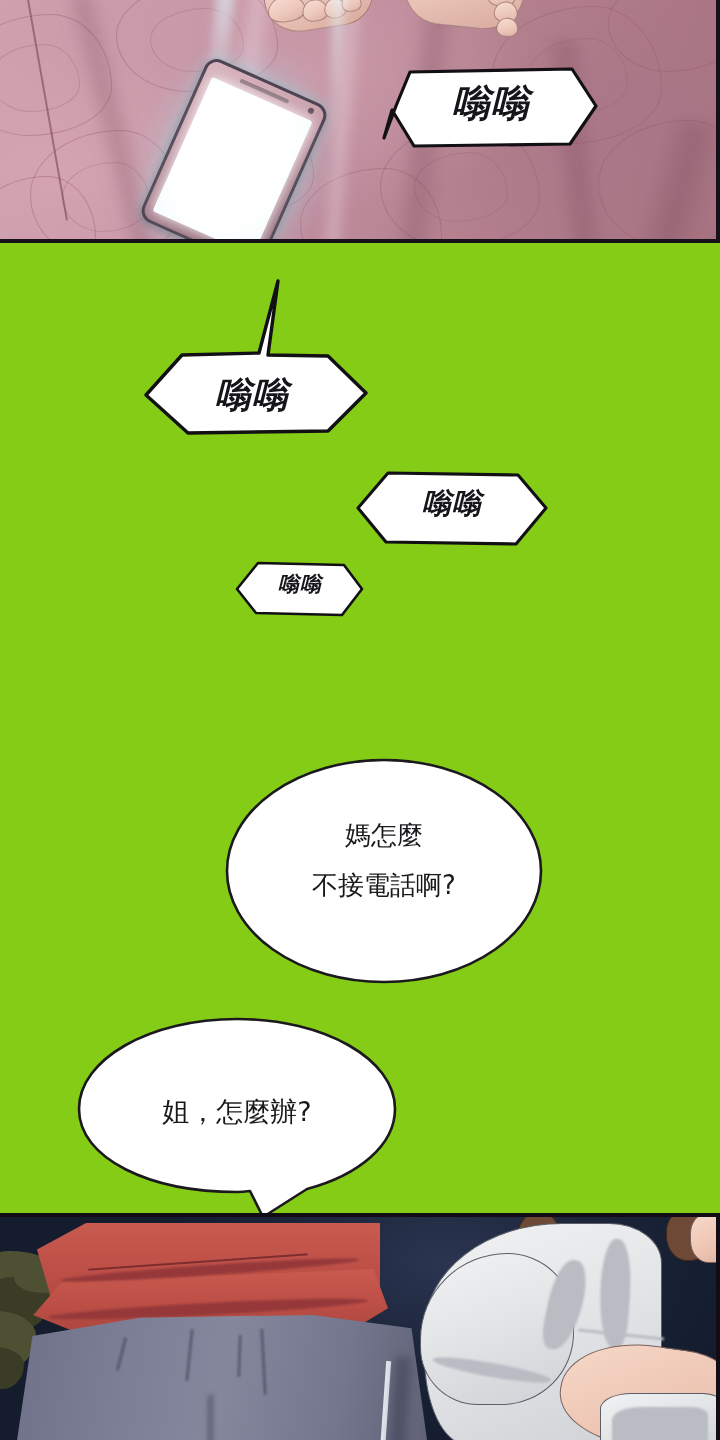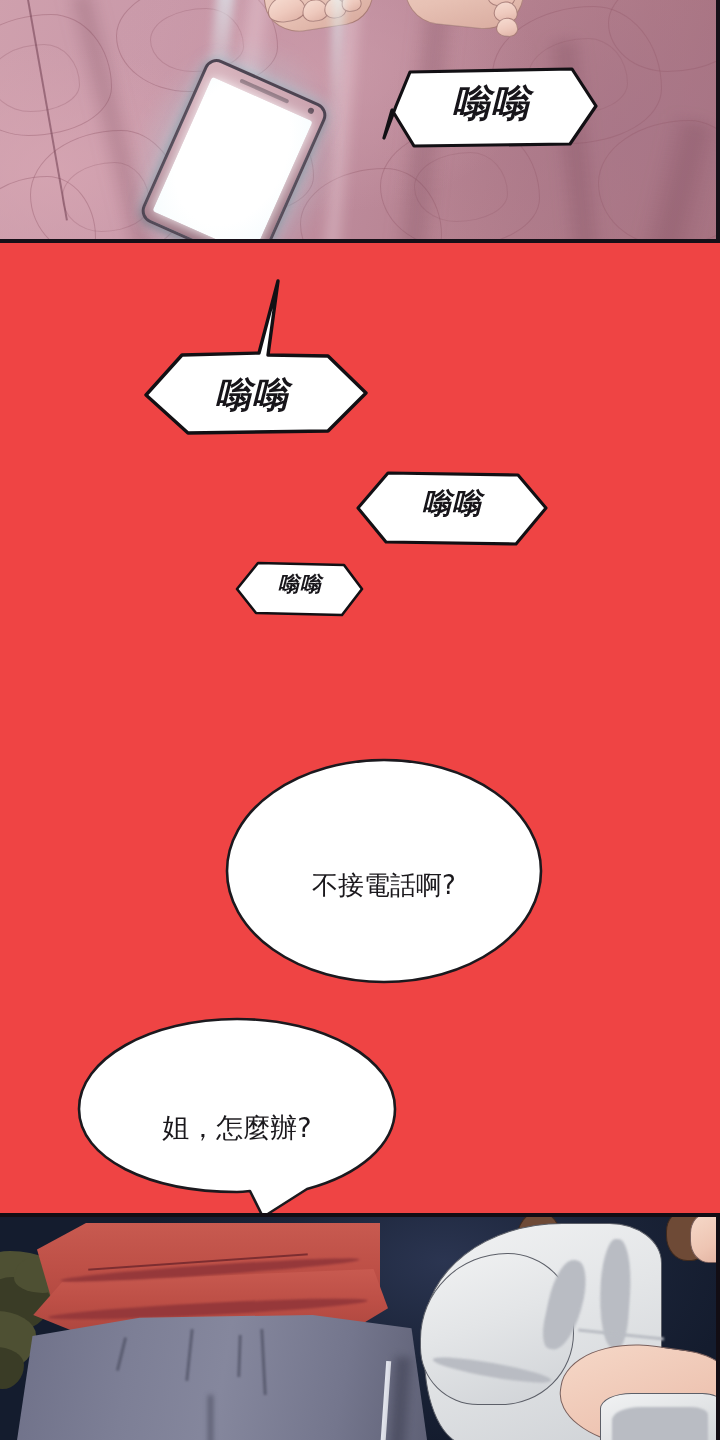--- a/index.html
+++ b/index.html
@@ -7,21 +7,21 @@
     padding: 0;
     background: #ffffff;
   }
   body {
     font-family: "Liberation Sans", sans-serif;
   }
   .page {
     position: relative;
     width: 720px;
     height: 1440px;
-    background: #ef4444;
+    background: #84cc16;
     overflow: hidden;
   }
 
   
   .panel-top {
     position: absolute;
     left: 0;
     top: 0;
     width: 720px;
     height: 243px;
@@ -162,21 +162,21 @@
   .oval .otext {
     position: absolute;
     left: 0; right: 0;
     text-align: center;
     color: #1a181c;
     font-family: "DejaVu Sans", sans-serif;
     line-height: 1.42;
     user-select: none;
   }
   .oval-1 .otext { top: 60px; font-size: 26px; }
-  .oval-2 .otext { top: 92px; font-size: 27px; }
+  .oval-2 .otext { top: 76px; font-size: 27px; }
 
   
   .panel-bottom {
     position: absolute;
     left: 0;
     top: 1213px;
     width: 720px;
     height: 227px;
     overflow: hidden;
     background: #141c2e;
@@ -330,20 +330,21 @@
     <svg width="132" height="62" viewBox="0 0 132 62">
       <path d="M 24 4 L 110 6 L 128 30 L 108 56 L 22 54 L 3 30 Z" fill="#ffffff" stroke="#121014" stroke-width="2.6" stroke-linejoin="round"></path>
     </svg>
     <div class="btext italic">嗡嗡</div>
   </div>
 
   <div class="bubble oval oval-1">
     <svg width="320" height="228" viewBox="0 0 320 228">
       <ellipse cx="160" cy="114" rx="157" ry="111" fill="#ffffff" stroke="#1b191e" stroke-width="2.6"></ellipse>
     </svg>
+    <div class="otext">媽怎麼</div>
     <div class="otext" style="top:97px;margin-top:13px;">不接電話啊?</div>
   </div>
 
   <div class="bubble oval oval-2">
     <svg width="322" height="205" viewBox="0 0 322 205">
       <path d="M 161 2
                C 248 2 319 42 319 92
                C 319 128 283 158 231 172
                L 187 200
                L 174 174

